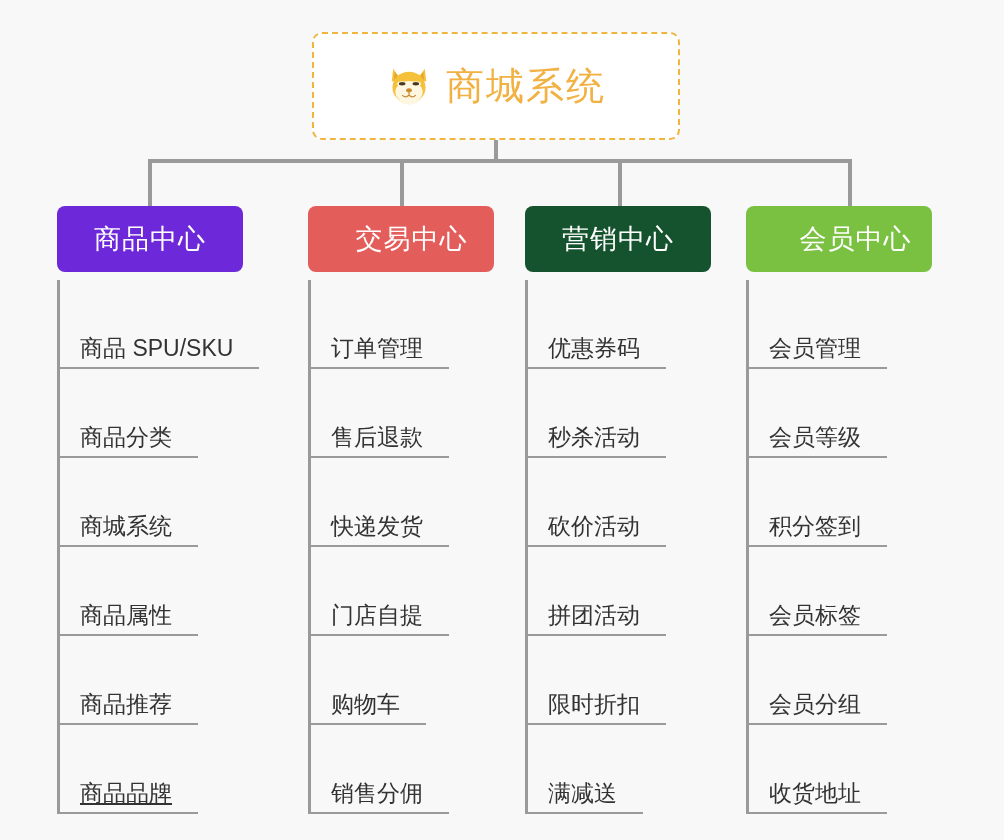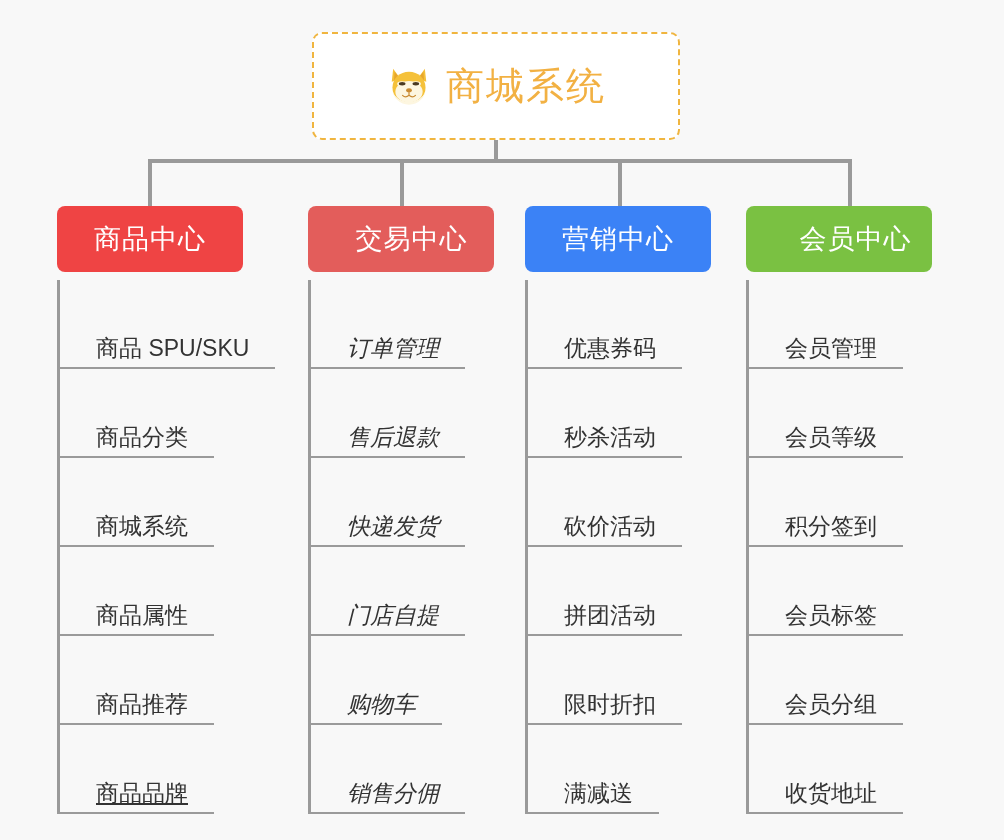--- a/index.html
+++ b/index.html
@@ -119,21 +119,21 @@
     height: 89px;
     display: flex;
     align-items: flex-end;
     box-sizing: border-box;
     position: relative;
   }
   .leaf-label {
     font-size: 23px;
     color: #333333;
     line-height: 1.1;
-    padding: 0 26px 6px 36px;
+    padding: 0 26px 6px 20px;
     border-bottom: 2px solid #9a9a9a;
     white-space: nowrap;
     margin-left: -16px;
     box-sizing: border-box;
   }
 </style>
 </head>
 <body style="background: rgb(248, 248, 248);">
 
 <div id="mindmap">
@@ -160,21 +160,21 @@
   </div>
 
   <div class="conn conn-root-stub" style="background: rgb(154, 154, 154);"></div>
   <div class="conn conn-hbar" style="background: rgb(154, 154, 154);"></div>
   <div class="conn conn-drop c0" style="background: rgb(154, 154, 154);"></div>
   <div class="conn conn-drop c1" style="background: rgb(154, 154, 154);"></div>
   <div class="conn conn-drop c2" style="background: rgb(154, 154, 154);"></div>
   <div class="conn conn-drop c3" style="background: rgb(154, 154, 154);"></div>
 
   <div class="column col0">
-    <div class="cat-box w0" style="background: #ef4444;">商品中心</div>
+    <div class="cat-box w0" style="background: #6d28d9;">商品中心</div>
     <div class="leaf-list" style="border-left-color: rgb(154, 154, 154);">
       <div class="leaf-item">
           <span class="leaf-label" style="border-bottom-color: rgb(154, 154, 154);">商品 SPU/SKU</span>
         </div>
       <div class="leaf-item">
           <span class="leaf-label" style="border-bottom-color: rgb(154, 154, 154);">商品分类</span>
         </div>
       <div class="leaf-item">
           <span class="leaf-label" style="border-bottom-color: rgb(154, 154, 154);">商城系统</span>
         </div>
@@ -185,21 +185,21 @@
           <span class="leaf-label" style="border-bottom-color: rgb(154, 154, 154);">商品推荐</span>
         </div>
       <div class="leaf-item">
           <span class="leaf-label" style="border-bottom-color: rgb(154, 154, 154); text-decoration: underline;">商品品牌</span>
         </div>
     </div>
   </div>
 
   <div class="column col1">
     <div class="cat-box w1" style="background: rgb(227, 93, 91);">交易中心</div>
-    <div class="leaf-list" style="border-left-color: rgb(154, 154, 154); font-style: italic;">
+    <div class="leaf-list" style="border-left-color: rgb(154, 154, 154);">
       <div class="leaf-item">
           <span class="leaf-label" style="border-bottom-color: rgb(154, 154, 154);">订单管理</span>
         </div>
       <div class="leaf-item">
           <span class="leaf-label" style="border-bottom-color: rgb(154, 154, 154);">售后退款</span>
         </div>
       <div class="leaf-item">
           <span class="leaf-label" style="border-bottom-color: rgb(154, 154, 154);">快递发货</span>
         </div>
       <div class="leaf-item">
@@ -208,21 +208,21 @@
       <div class="leaf-item">
           <span class="leaf-label" style="border-bottom-color: rgb(154, 154, 154);">购物车</span>
         </div>
       <div class="leaf-item">
           <span class="leaf-label" style="border-bottom-color: rgb(154, 154, 154);">销售分佣</span>
         </div>
     </div>
   </div>
 
   <div class="column col2">
-    <div class="cat-box w2" style="background: #3b82f6;">营销中心</div>
+    <div class="cat-box w2" style="background: #14532d;">营销中心</div>
     <div class="leaf-list" style="border-left-color: rgb(154, 154, 154);">
       <div class="leaf-item">
           <span class="leaf-label" style="border-bottom-color: rgb(154, 154, 154);">优惠券码</span>
         </div>
       <div class="leaf-item">
           <span class="leaf-label" style="border-bottom-color: rgb(154, 154, 154);">秒杀活动</span>
         </div>
       <div class="leaf-item">
           <span class="leaf-label" style="border-bottom-color: rgb(154, 154, 154);">砍价活动</span>
         </div>

